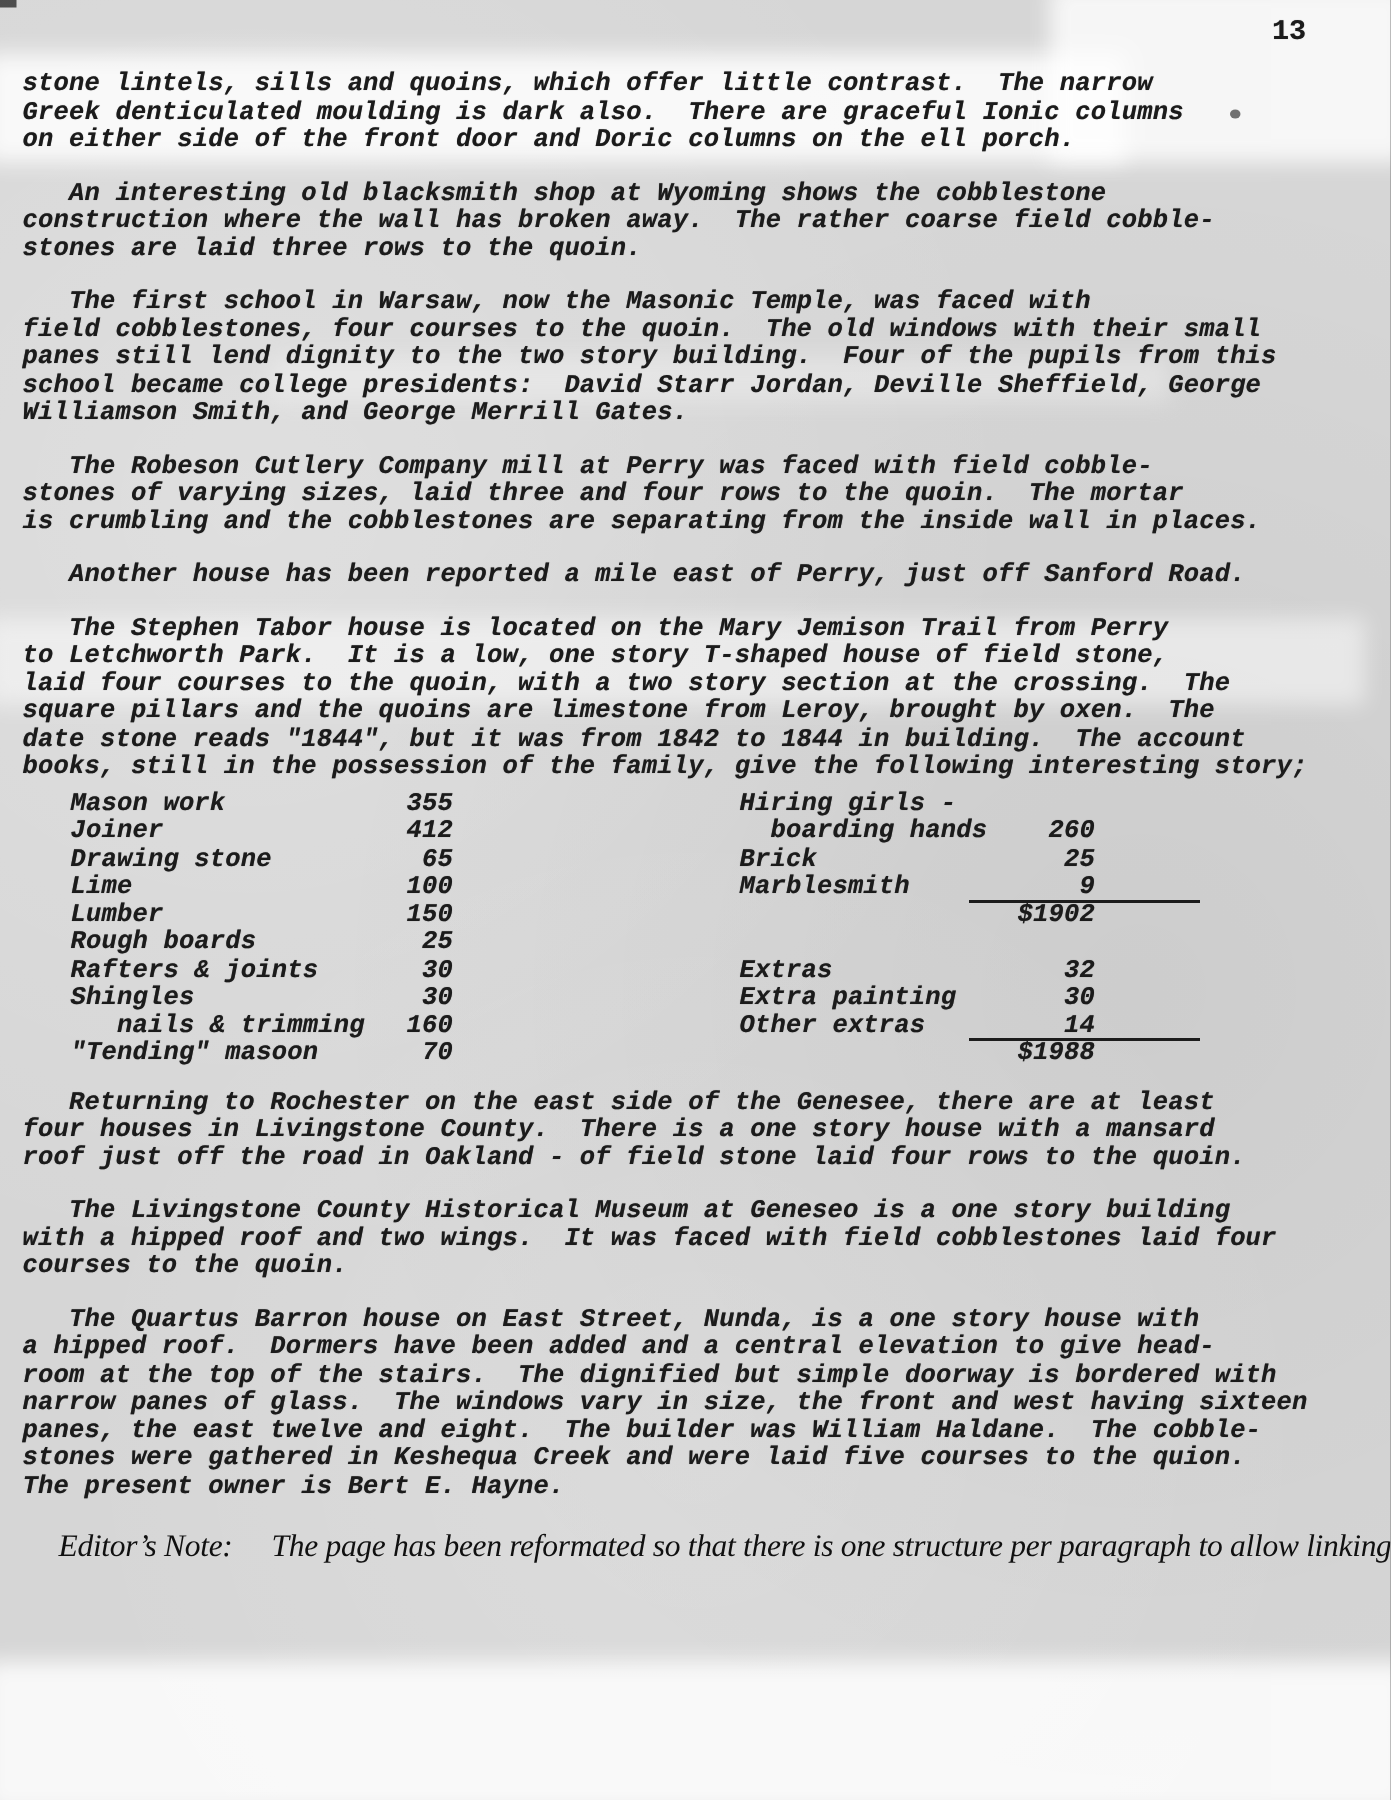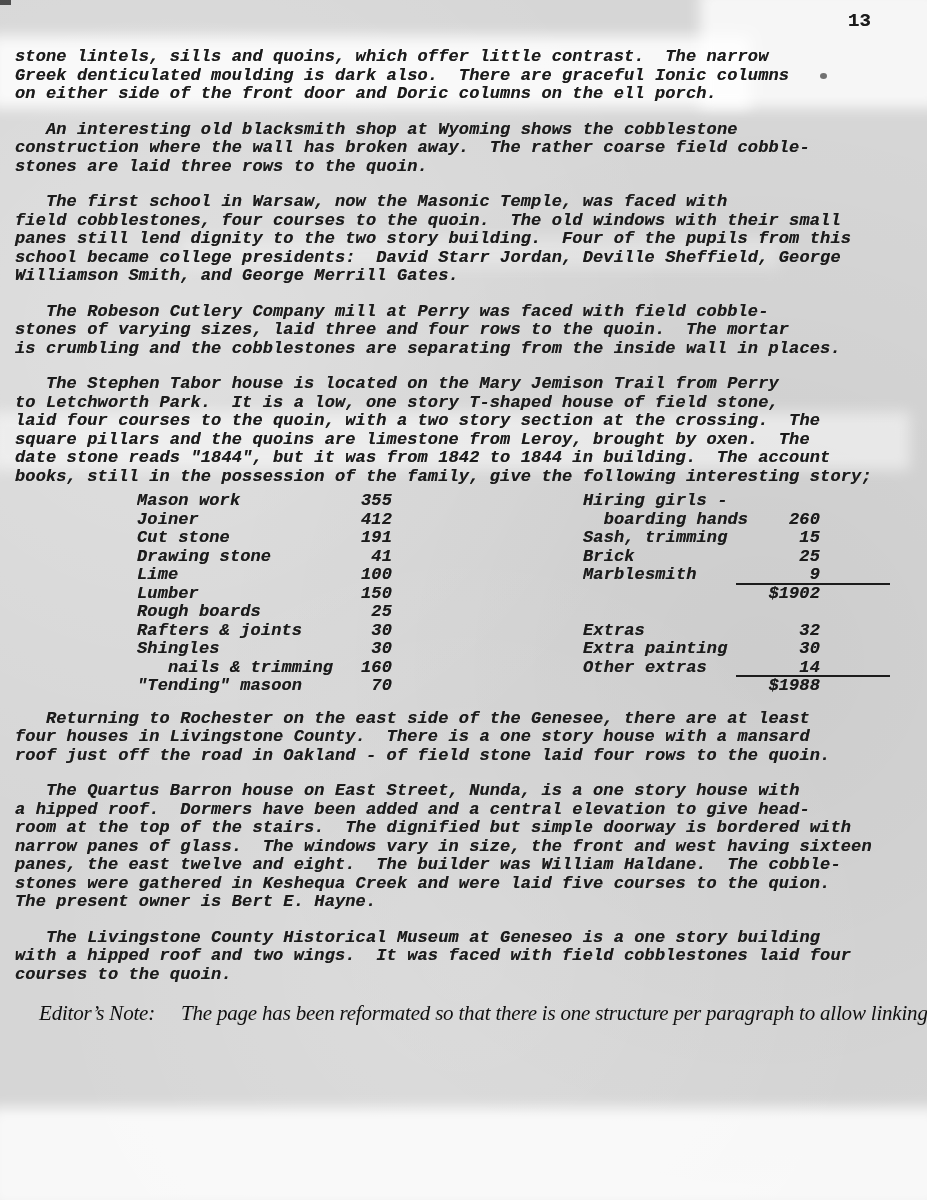--- a/index.html
+++ b/index.html
@@ -37,21 +37,21 @@
     white-space:pre-wrap;margin:0 0 17px 0;
     text-shadow:0 0 .5px rgba(20,20,20,.6);
   }
   .tw.mb-sm{margin-bottom:6px;}
 
   .account-table{
     margin:0 0 14px 32px;
     font-size:17px;letter-spacing:.12px;font-weight:700;color:#1b1b1b;
     text-shadow:0 0 .5px rgba(20,20,20,.6);
   }
-  .acct-row{display:flex;height:18.5px;line-height:18.5px;white-space:pre;justify-content:center;}
+  .acct-row{display:flex;height:18.5px;line-height:18.5px;white-space:pre;}
   .acct-row .c{display:block;overflow:visible;}
   .l-label{width:200px;}
   .l-val{width:55px;text-align:right;}
   .t-gap{width:175px;}
   .r-label{width:165px;margin-left:16px;}
   .r-val{width:72px;text-align:right;position:relative;}
   .r-val.total::before{
     content:"";position:absolute;left:-12px;right:-70px;top:-2px;
     border-top:2.6px solid #1c1c1c;
   }
@@ -87,53 +87,53 @@
 construction where the wall has broken away.  The rather coarse field cobble-
 stones are laid three rows to the quoin.</p>
     <p class="tw">   The first school in Warsaw, now the Masonic Temple, was faced with
 field cobblestones, four courses to the quoin.  The old windows with their small
 panes still lend dignity to the two story building.  Four of the pupils from this
 school became college presidents:  David Starr Jordan, Deville Sheffield, George
 Williamson Smith, and George Merrill Gates.</p>
     <p class="tw">   The Robeson Cutlery Company mill at Perry was faced with field cobble-
 stones of varying sizes, laid three and four rows to the quoin.  The mortar
 is crumbling and the cobblestones are separating from the inside wall in places.</p>
+    <p class="tw">   Another house has been reported a mile east of Perry, just off Sanford Road.</p>
     <p class="tw mb-sm">   The Stephen Tabor house is located on the Mary Jemison Trail from Perry
 to Letchworth Park.  It is a low, one story T-shaped house of field stone,
 laid four courses to the quoin, with a two story section at the crossing.  The
 square pillars and the quoins are limestone from Leroy, brought by oxen.  The
 date stone reads "1844", but it was from 1842 to 1844 in building.  The account
 books, still in the possession of the family, give the following interesting story;</p>
 
     <div class="account-table">
         <div class="acct-row"><span class="c l-label">Mason work</span><span class="c l-val">355</span><span class="c t-gap"></span><span class="c r-label">Hiring girls -</span><span class="c r-val"></span></div>
         <div class="acct-row"><span class="c l-label">Joiner</span><span class="c l-val">412</span><span class="c t-gap"></span><span class="c r-label">  boarding hands</span><span class="c r-val">260</span></div>
-        <div class="acct-row"><span class="c l-label">Cut stone</span><span class="c l-val">191</span><span class="c t-gap"></span><span class="c r-label">Sash, trimming</span><span class="c r-val">15</span></div>
-        <div class="acct-row"><span class="c l-label">Drawing stone</span><span class="c l-val">41</span><span class="c t-gap"></span><span class="c r-label">Brick</span><span class="c r-val">25</span></div>
+        <div class="acct-row"><span class="c l-label">Drawing stone</span><span class="c l-val">65</span><span class="c t-gap"></span><span class="c r-label">Brick</span><span class="c r-val">25</span></div>
         <div class="acct-row"><span class="c l-label">Lime</span><span class="c l-val">100</span><span class="c t-gap"></span><span class="c r-label">Marblesmith</span><span class="c r-val">9</span></div>
         <div class="acct-row"><span class="c l-label">Lumber</span><span class="c l-val">150</span><span class="c t-gap"></span><span class="c r-label"></span><span class="c r-val total">$1902</span></div>
         <div class="acct-row"><span class="c l-label">Rough boards</span><span class="c l-val">25</span><span class="c t-gap"></span><span class="c r-label"></span><span class="c r-val"></span></div>
         <div class="acct-row"><span class="c l-label">Rafters &amp; joints</span><span class="c l-val">30</span><span class="c t-gap"></span><span class="c r-label">Extras</span><span class="c r-val">32</span></div>
         <div class="acct-row"><span class="c l-label">Shingles</span><span class="c l-val">30</span><span class="c t-gap"></span><span class="c r-label">Extra painting</span><span class="c r-val">30</span></div>
         <div class="acct-row"><span class="c l-label">   nails &amp; trimming</span><span class="c l-val">160</span><span class="c t-gap"></span><span class="c r-label">Other extras</span><span class="c r-val">14</span></div>
         <div class="acct-row"><span class="c l-label">"Tending" masoon</span><span class="c l-val">70</span><span class="c t-gap"></span><span class="c r-label"></span><span class="c r-val total">$1988</span></div>
       </div>
 
     <p class="tw">   Returning to Rochester on the east side of the Genesee, there are at least
 four houses in Livingstone County.  There is a one story house with a mansard
 roof just off the road in Oakland - of field stone laid four rows to the quoin.</p>
+    <p class="tw">   The Livingstone County Historical Museum at Geneseo is a one story building
+with a hipped roof and two wings.  It was faced with field cobblestones laid four
+courses to the quoin.</p>
     <p class="tw">   The Quartus Barron house on East Street, Nunda, is a one story house with
 a hipped roof.  Dormers have been added and a central elevation to give head-
 room at the top of the stairs.  The dignified but simple doorway is bordered with
 narrow panes of glass.  The windows vary in size, the front and west having sixteen
 panes, the east twelve and eight.  The builder was William Haldane.  The cobble-
 stones were gathered in Keshequa Creek and were laid five courses to the quion.
 The present owner is Bert E. Hayne.</p>
-    <p class="tw">   The Livingstone County Historical Museum at Geneseo is a one story building
-with a hipped roof and two wings.  It was faced with field cobblestones laid four
-courses to the quoin.</p>
 
     <div class="editor-note">
       <span class="note-label">Editor’s Note:</span><span class="note-text">The page has been reformated so that there is one structure per paragraph to allow linking.</span>
     </div>
   </div>
 
 </div>
 
 </body></html>

